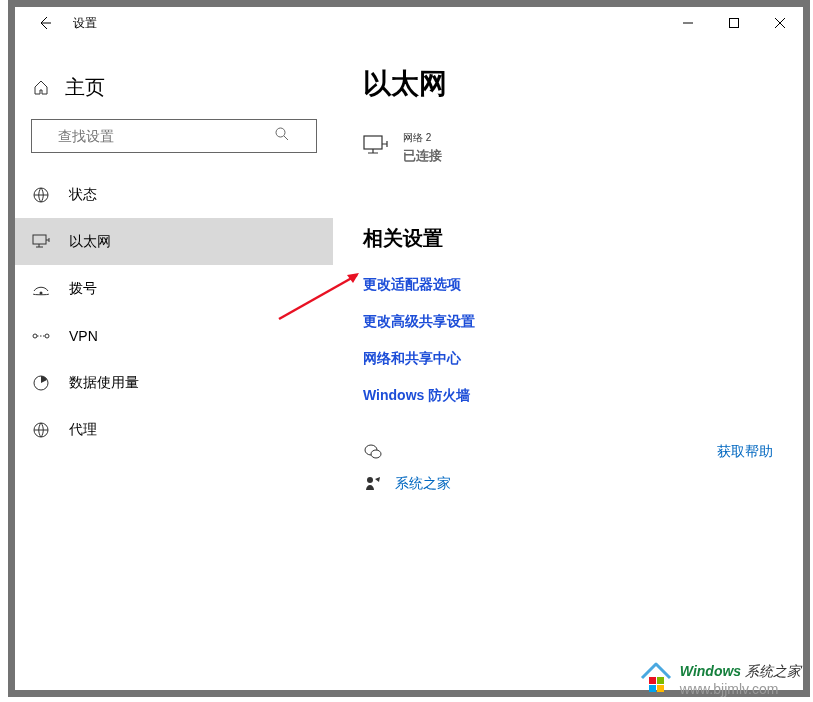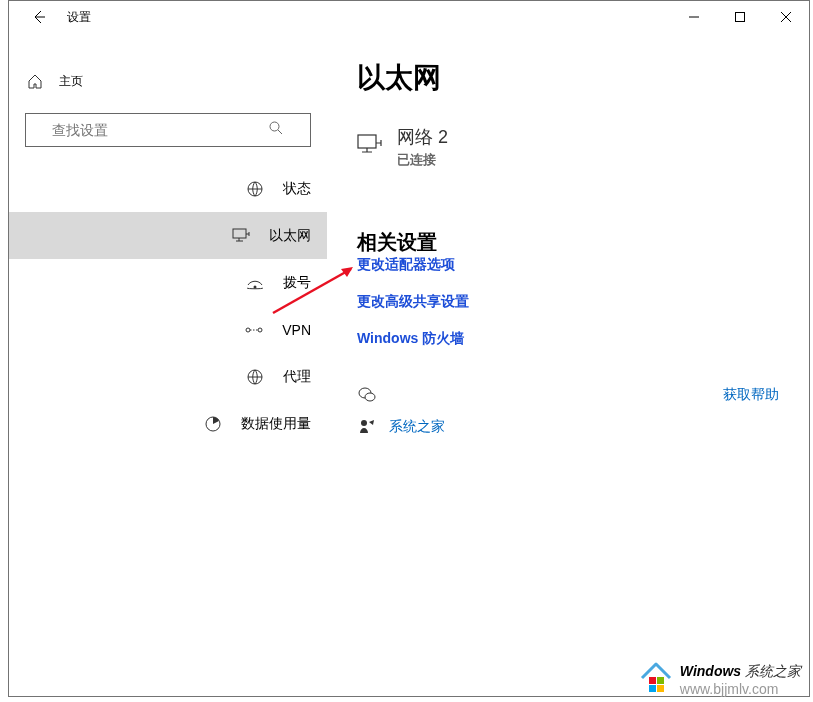--- a/index.html
+++ b/index.html
@@ -1,53 +1,53 @@
 <!DOCTYPE html>
 <html><head>
   <meta charset="utf-8">
   <style>
     * { margin: 0; padding: 0; box-sizing: border-box; }
     body { font-family: "Microsoft YaHei", "Segoe UI", sans-serif; background: #fff; width: 813px; height: 702px; overflow: hidden; position: relative; }
-    .window { width: 802px; height: 697px; border: 1px solid #737373; position: relative; background: #fff; margin-left: 8px; }
+    .window { width: 802px; height: 697px; border: 7px solid #737373; position: relative; background: #fff; margin-left: 8px; }
     .titlebar { height: 32px; display: flex; align-items: center; padding-left: 10px; }
     .back-btn { width: 40px; height: 32px; display: flex; align-items: center; justify-content: center; cursor: pointer; }
     .title-text { font-size: 12px; margin-left: 8px; }
     .win-controls { position: absolute; right: 0; top: 0; display: flex; }
     .win-btn { width: 46px; height: 32px; display: flex; align-items: center; justify-content: center; cursor: pointer; }
     .content { display: flex; height: calc(100% - 32px); }
     .sidebar { width: 318px; padding-top: 30px; }
     .home-row { display: flex; align-items: center; padding: 6px 16px; cursor: pointer; height: 36px; }
     .home-row .icon { width: 20px; display: flex; justify-content: center; }
-    .home-row .label { font-size: 12px; margin-left: 14px; }
+    .home-row .label { font-size: 20px; margin-left: 14px; }
     .search-box { margin: 14px 16px 18px 16px; height: 34px; border: 1px solid #666; display: flex; align-items: center; padding: 0 26px; }
     .search-box input { border: none; outline: none; flex: 1; font-size: 14px; background: transparent; }
     .search-icon { color: #666; }
     .section-header { font-size: 13px; font-weight: 600; padding: 8px 16px 16px 16px; }
     .nav-list { margin-top: 18px; }
-    .nav-item { display: flex; align-items: center; height: 47px; padding: 0 16px; cursor: pointer; justify-content: flex-end; }
+    .nav-item { display: flex; align-items: center; height: 47px; padding: 0 16px; cursor: pointer; }
     .nav-item.selected { background: #d9d9d9; }
     .nav-item .icon { width: 20px; display: flex; justify-content: center; color: #333; }
     .nav-item .label { font-size: 14px; margin-left: 18px; }
     .main { flex: 1; padding: 26px 30px 0 30px; position: relative; }
     .page-title { font-size: 28px; font-weight: 600; margin-bottom: 28px; }
     .network-row { display: flex; align-items: center; margin-bottom: 60px; }
     .network-icon { margin-right: 14px; }
-    .network-name { font-size: 18px; color: #333; }
+    .network-name { font-size: 10px; color: #333; }
     .network-status { font-size: 13px; color: #666; margin-top: 2px; font-weight: bold; }
-    .related-title { font-size: 20px; font-weight: 600; margin-bottom: 0; margin-top: 6px; }
+    .related-title { font-size: 20px; font-weight: 600; margin-bottom: 24px; margin-top: 6px; }
     .link { font-size: 14px; color: #1d4ed8; cursor: pointer; display: block; margin-bottom: 19px; font-weight: bold; }
     .help-row, .feedback-row { display: flex; align-items: center; margin-top: 14px; cursor: pointer; }
     .help-row { margin-top: 38px; justify-content: space-between; }
     .help-row .icon, .feedback-row .icon { width: 20px; margin-right: 12px; display: flex; justify-content: center; }
     .help-row .text, .feedback-row .text { font-size: 14px; color: #0067C0; }
     .arrow-annotation { position: absolute; left: 262px; top: 262px; pointer-events: none; }
     .watermark { position: absolute; right: 12px; bottom: 4px; display: flex; align-items: center; }
     .watermark-text { margin-left: 6px; }
     .watermark-text .line1 { font-size: 14px; color: #333; font-style: italic; }
-    .watermark-text .line1 .bold { font-weight: 700; color: #000000; }
+    .watermark-text .line1 .bold { font-weight: 700; color: #15803d; }
     .watermark-text .line2 { font-size: 14px; color: #999; }
   </style>
 </head>
 <body>
 
 <div class="window">
   <div class="titlebar">
     <div class="back-btn">
       <svg width="16" height="16" viewBox="0 0 16 16">
         <path d="M10 2L4 8l6 6" fill="none" stroke="#000" stroke-width="1"></path>
@@ -133,33 +133,33 @@
                 <circle cx="15" cy="7" r="2" fill="none" stroke="#333" stroke-width="1"></circle>
                 <path d="M5 7h8" stroke="#333" stroke-width="1" stroke-dasharray="1.5 1.5"></path>
               </svg>
           </span>
           <span class="label">VPN</span>
         </div>
         <div class="nav-item">
           <span class="icon">
             <svg width="16" height="16" viewBox="0 0 16 16">
                 <circle cx="8" cy="8" r="7" fill="none" stroke="#333" stroke-width="1"></circle>
-                <path d="M1 8h14M8 1c3 3.5 3 10.5 0 14M8 1c-3 3.5-3 10.5 0 14" fill="none" stroke="#333" stroke-width="1"></path>
-              </svg>
-          </span>
-          <span class="label">代理</span>
+                <path d="M8 1a7 7 0 0 1 6 4L8 8V1" fill="#333"></path>
+              </svg>
+          </span>
+          <span class="label">数据使用量</span>
         </div>
         <div class="nav-item">
           <span class="icon">
             <svg width="16" height="16" viewBox="0 0 16 16">
                 <circle cx="8" cy="8" r="7" fill="none" stroke="#333" stroke-width="1"></circle>
-                <path d="M8 1a7 7 0 0 1 6 4L8 8V1" fill="#333"></path>
-              </svg>
-          </span>
-          <span class="label">数据使用量</span>
+                <path d="M1 8h14M8 1c3 3.5 3 10.5 0 14M8 1c-3 3.5-3 10.5 0 14" fill="none" stroke="#333" stroke-width="1"></path>
+              </svg>
+          </span>
+          <span class="label">代理</span>
         </div>
       </div>
     </div>
 
     <div class="main">
       <h1 class="page-title">以太网</h1>
 
       <div class="network-row">
         <span class="network-icon">
           <svg width="26" height="24" viewBox="0 0 26 24">
@@ -170,20 +170,21 @@
         </span>
         <div>
           <div class="network-name">网络 2</div>
           <div class="network-status">已连接</div>
         </div>
       </div>
 
       <div class="related-title">相关设置</div>
       <a class="link">更改适配器选项</a>
       <a class="link">更改高级共享设置</a>
+      <a class="link">网络和共享中心</a>
       <a class="link">Windows 防火墙</a>
 
       <div class="help-row">
         <span class="icon">
           <svg width="18" height="16" viewBox="0 0 18 16">
               <ellipse cx="7" cy="6" rx="6" ry="5" fill="none" stroke="#333" stroke-width="1"></ellipse>
               <ellipse cx="12" cy="10" rx="5" ry="4" fill="#fff" stroke="#333" stroke-width="1"></ellipse>
             </svg>
         </span>
         <span class="text">获取帮助</span>

